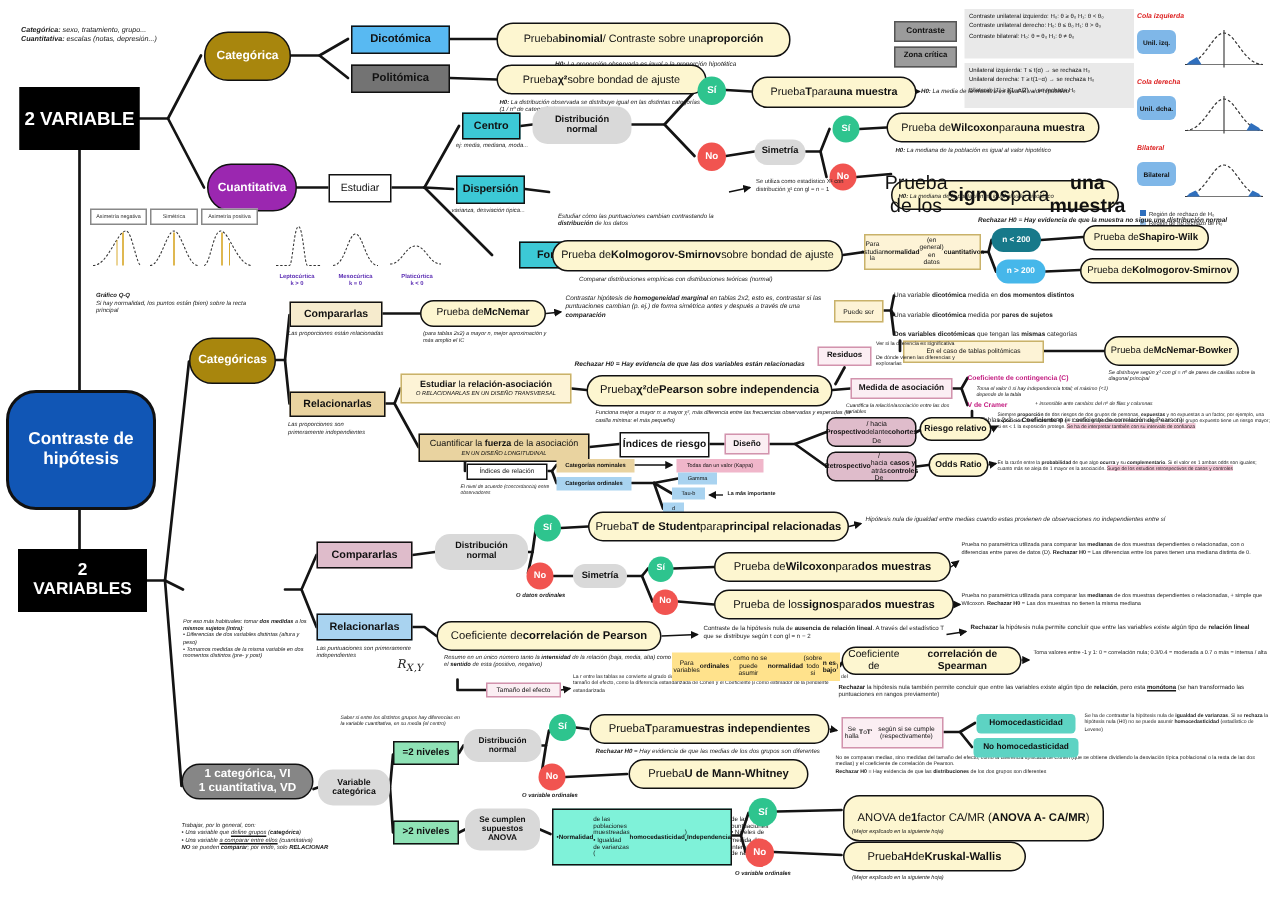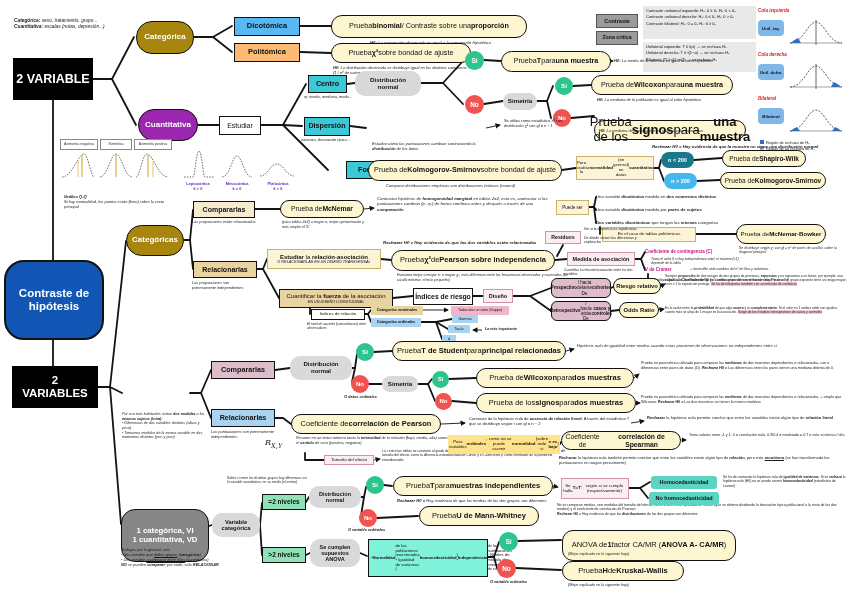--- a/index.html
+++ b/index.html
@@ -8,21 +8,21 @@
   #wires{position:absolute;left:0;top:0;z-index:1;}
   .nd{position:absolute;z-index:2;box-sizing:border-box;display:flex;align-items:center;justify-content:center;
       text-align:center;border:1.4px solid #111;background:#fff;line-height:1.12;}
   .pill{background:#fdf6d0;border-radius:11px;border-width:1.6px;}
   .olive{background:#a8860d;color:#fff;border-radius:16px;font-weight:700;}
   .purple{background:#9b27b0;color:#fff;border-radius:16px;font-weight:700;}
   .blk{background:#000;color:#fff;font-weight:700;border:1px solid #000;}
   .hubbox{background:#1156b5;color:#fff;font-weight:700;border-radius:20px;border:2px solid #111;}
   .cyan{background:#3cc9d6;font-weight:700;}
   .skyblue{background:#58b9f2;font-weight:700;}
-  .yellow{background:#fdba74;font-weight:700;}
+  .yellow{background:#737373;font-weight:700;}
   .gray{background:#d9d9d9;border:none;border-radius:10px;font-weight:700;}
   .grayb{background:#9b9b9b;border:1px solid #555;font-weight:700;}
   .graybig{background:#868686;color:#fff;border-radius:14px;font-weight:700;}
   .circ{border-radius:50%;color:#fff;font-weight:700;border:none;}
   .si{background:#2ec48e;}.no{background:#f15450;}
   .cream{background:#fdf3d6;border:1px solid #c9b26a;}
   .tan{background:#e9d3a0;font-weight:700;border-width:1.2px;}
   .ltan{background:#f6ebcd;font-weight:700;border-width:1.2px;}
   .pinkb{background:#fbeef3;border:1px solid #d293ad;}
   .pinkn{background:#dfbccb;border-width:1.2px;}
@@ -375,21 +375,21 @@
 <div class="note it" style="left:296px;top:436px;width:152px;font-size:3.9px">Resume en un único número tanto la <b>intensidad</b> de la relación (baja, media, alta) como el <b>sentido</b> de esta (positivo, negativo)</div>
 <div class="nd pinkb" style="left:324px;top:455px;width:50px;height:10px;font-size:4.4px">Tamaño del efecto</div>
 <div class="note" style="left:382px;top:449px;width:188px;font-size:3.4px">La r entre las tablas se convierte al grado de asociación entre variables. Para hacer cuadrar el grado se usan medidas del tamaño del efecto, como la diferencia estandarizada de Cohen y el Coeficiente β como estimador de la pendiente estandarizada</div>
 <div class="note" style="left:469px;top:416px;width:164px;font-size:4.1px">Contraste de la hipótesis nula de <b>ausencia de relación lineal</b>. A través del estadístico T que se distribuye según t con gl = n − 2</div>
 <div class="note" style="left:647px;top:415px;width:200px;font-size:4.1px"><b>Rechazar</b> la hipótesis nula permite concluir que entre las variables existe algún tipo de <b>relación lineal</b></div>
 <div class="nd" style="left:448px;top:435px;width:112px;height:19px;font-size:4.4px;background:#ffe28c;border:none;padding:1px">Para variables <b>ordinales</b>, como no se puede asumir <b>normalidad</b> (sobre todo si <b>n es bajo</b>)</div>
 <div class="nd pill" style="left:561px;top:431px;width:120px;height:19px;font-size:6.8px">Coeficiente de <b>correlación de Spearman</b></div>
 <div class="note" style="left:689px;top:433px;width:158px;font-size:3.7px">Toma valores entre -1 y 1: 0 = correlación nula; 0.3/0.4 = moderada a 0.7 o más = intensa / alta</div>
 <div class="note" style="left:559px;top:455px;width:288px;font-size:4px"><b>Rechazar</b> la hipótesis nula también permite concluir que entre las variables existe algún tipo de <b>relación</b>, pero esta <u><b>monótona</b></u> (se han transformado las puntuaciones en rangos previamente)</div>
 
-<div class="nd graybig" style="left:121px;top:509px;width:88px;height:53px;font-size:7.8px">1 categórica, VI<br>1 cuantitativa, VD</div>
+<div class="nd graybig" style="left:121px;top:509px;width:88px;height:24px;font-size:7.8px">1 categórica, VI<br>1 cuantitativa, VD</div>
 <div class="note it" style="left:121px;top:548px;width:120px;font-size:3.9px">Trabajar, por lo general, con:<br>• Una variable que <u>define grupos</u> (<b>categórica</b>)<br>• Una variable <u>a comparar entre ellos</u> (cuantitativa)<br><b>NO</b> se pueden <b>comparar</b>; por ende, solo <b>RELACIONAR</b></div>
 <div class="nd gray" style="left:212px;top:513px;width:48px;height:24px;font-size:5.8px;padding:0 4px">Variable categórica</div>
 <div class="note it" style="left:227px;top:476px;width:82px;font-size:3.4px">Saber si entre los distintos grupos hay diferencias en la variable cuantitativa, en su media (el centro)</div>
 <div class="nd mint" style="left:262px;top:494px;width:44px;height:16px;font-size:6.5px">=2 niveles</div>
 <div class="nd mint" style="left:262px;top:547px;width:44px;height:16px;font-size:6.5px">&gt;2 niveles</div>
 <div class="nd gray" style="left:309px;top:486px;width:52px;height:22px;font-size:5.5px;padding:0 5px">Distribución normal</div>
 <div class="nd circ si" style="left:366px;top:476px;width:18px;height:18px;font-size:6.2px">Sí</div>
 <div class="nd pill" style="left:393px;top:476px;width:160px;height:20px;font-size:7.5px">Prueba <b>T</b> para <b>muestras independientes</b></div>
 <div class="note it" style="left:397px;top:498px;width:192px;font-size:4.1px"><b>Rechazar H0</b> = Hay evidencia de que las medias de los dos grupos son diferentes</div>
 <div class="nd circ no" style="left:359px;top:509px;width:18px;height:18px;font-size:6.2px">No</div>

